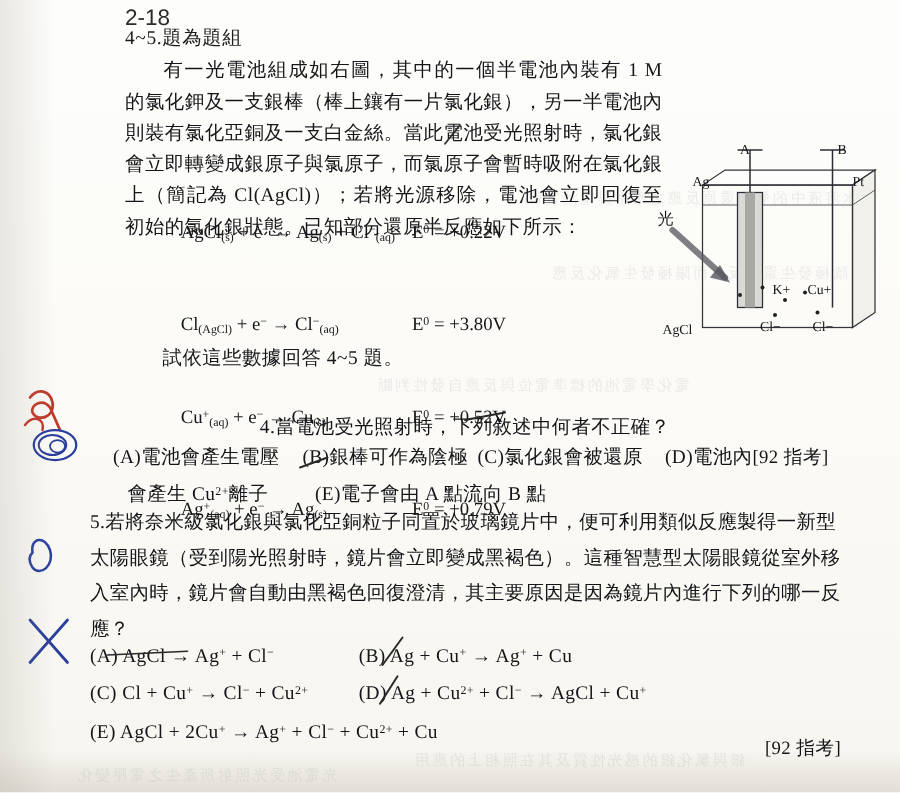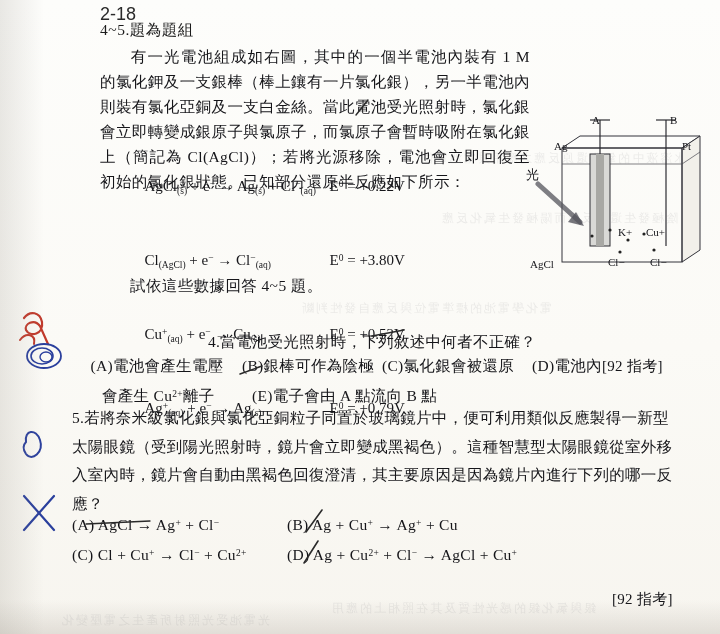--- a/index.html
+++ b/index.html
@@ -235,20 +235,23 @@
   <div class="q q5">
     <span>5.</span><span>若將奈米級氯化銀與氯化亞銅粒子同置於玻璃鏡片中，便可利用類似反應製得一新型太陽眼鏡（受到陽光照射時，鏡片會立即變成黑褐色）。這種智慧型太陽眼鏡從室外移入室內時，鏡片會自動由黑褐色回復澄清，其主要原因是因為鏡片內進行下列的哪一反應？</span>
   </div>
   <div class="q q5opts">
     <div>
       <span class="opt-col" style="width:215px;">(A) AgCl → Ag<sup>+</sup> + Cl<sup>−</sup></span><span class="opt-col">(B) Ag + Cu<sup>+</sup> → Ag<sup>+</sup> + Cu</span>
     </div>
     <div>
       <span class="opt-col" style="width:215px;">(C) Cl + Cu<sup>+</sup> → Cl<sup>−</sup> + Cu<sup>2+</sup></span><span class="opt-col">(D) Ag + Cu<sup>2+</sup> + Cl<sup>−</sup> → AgCl + Cu<sup>+</sup></span>
     </div>
+    <div>
+      <span class="opt-col">(E) AgCl + 2Cu<sup>+</sup> → Ag<sup>+</sup> + Cl<sup>−</sup> + Cu<sup>2+</sup> + Cu</span>
+    </div>
     <div style="height:8px;"></div>
     <div>
       <span class="src-right" style="left:540px; top:76px;">[92 指考]</span>
     </div>
   </div>
 
   <svg class="pen" width="720" height="634" viewBox="0 0 720 634" style="left:0; top:0;">
 
     <path d="M24 318 C30 310, 40 312, 42 322 C44 334, 30 338, 26 330 C24 324, 34 318, 40 326 L48 344" fill="none" stroke="#c0392b" stroke-width="2.2" stroke-linecap="round"></path>
     <path d="M20 340 C26 332, 36 334, 34 344" fill="none" stroke="#c0392b" stroke-width="2" stroke-linecap="round"></path>

